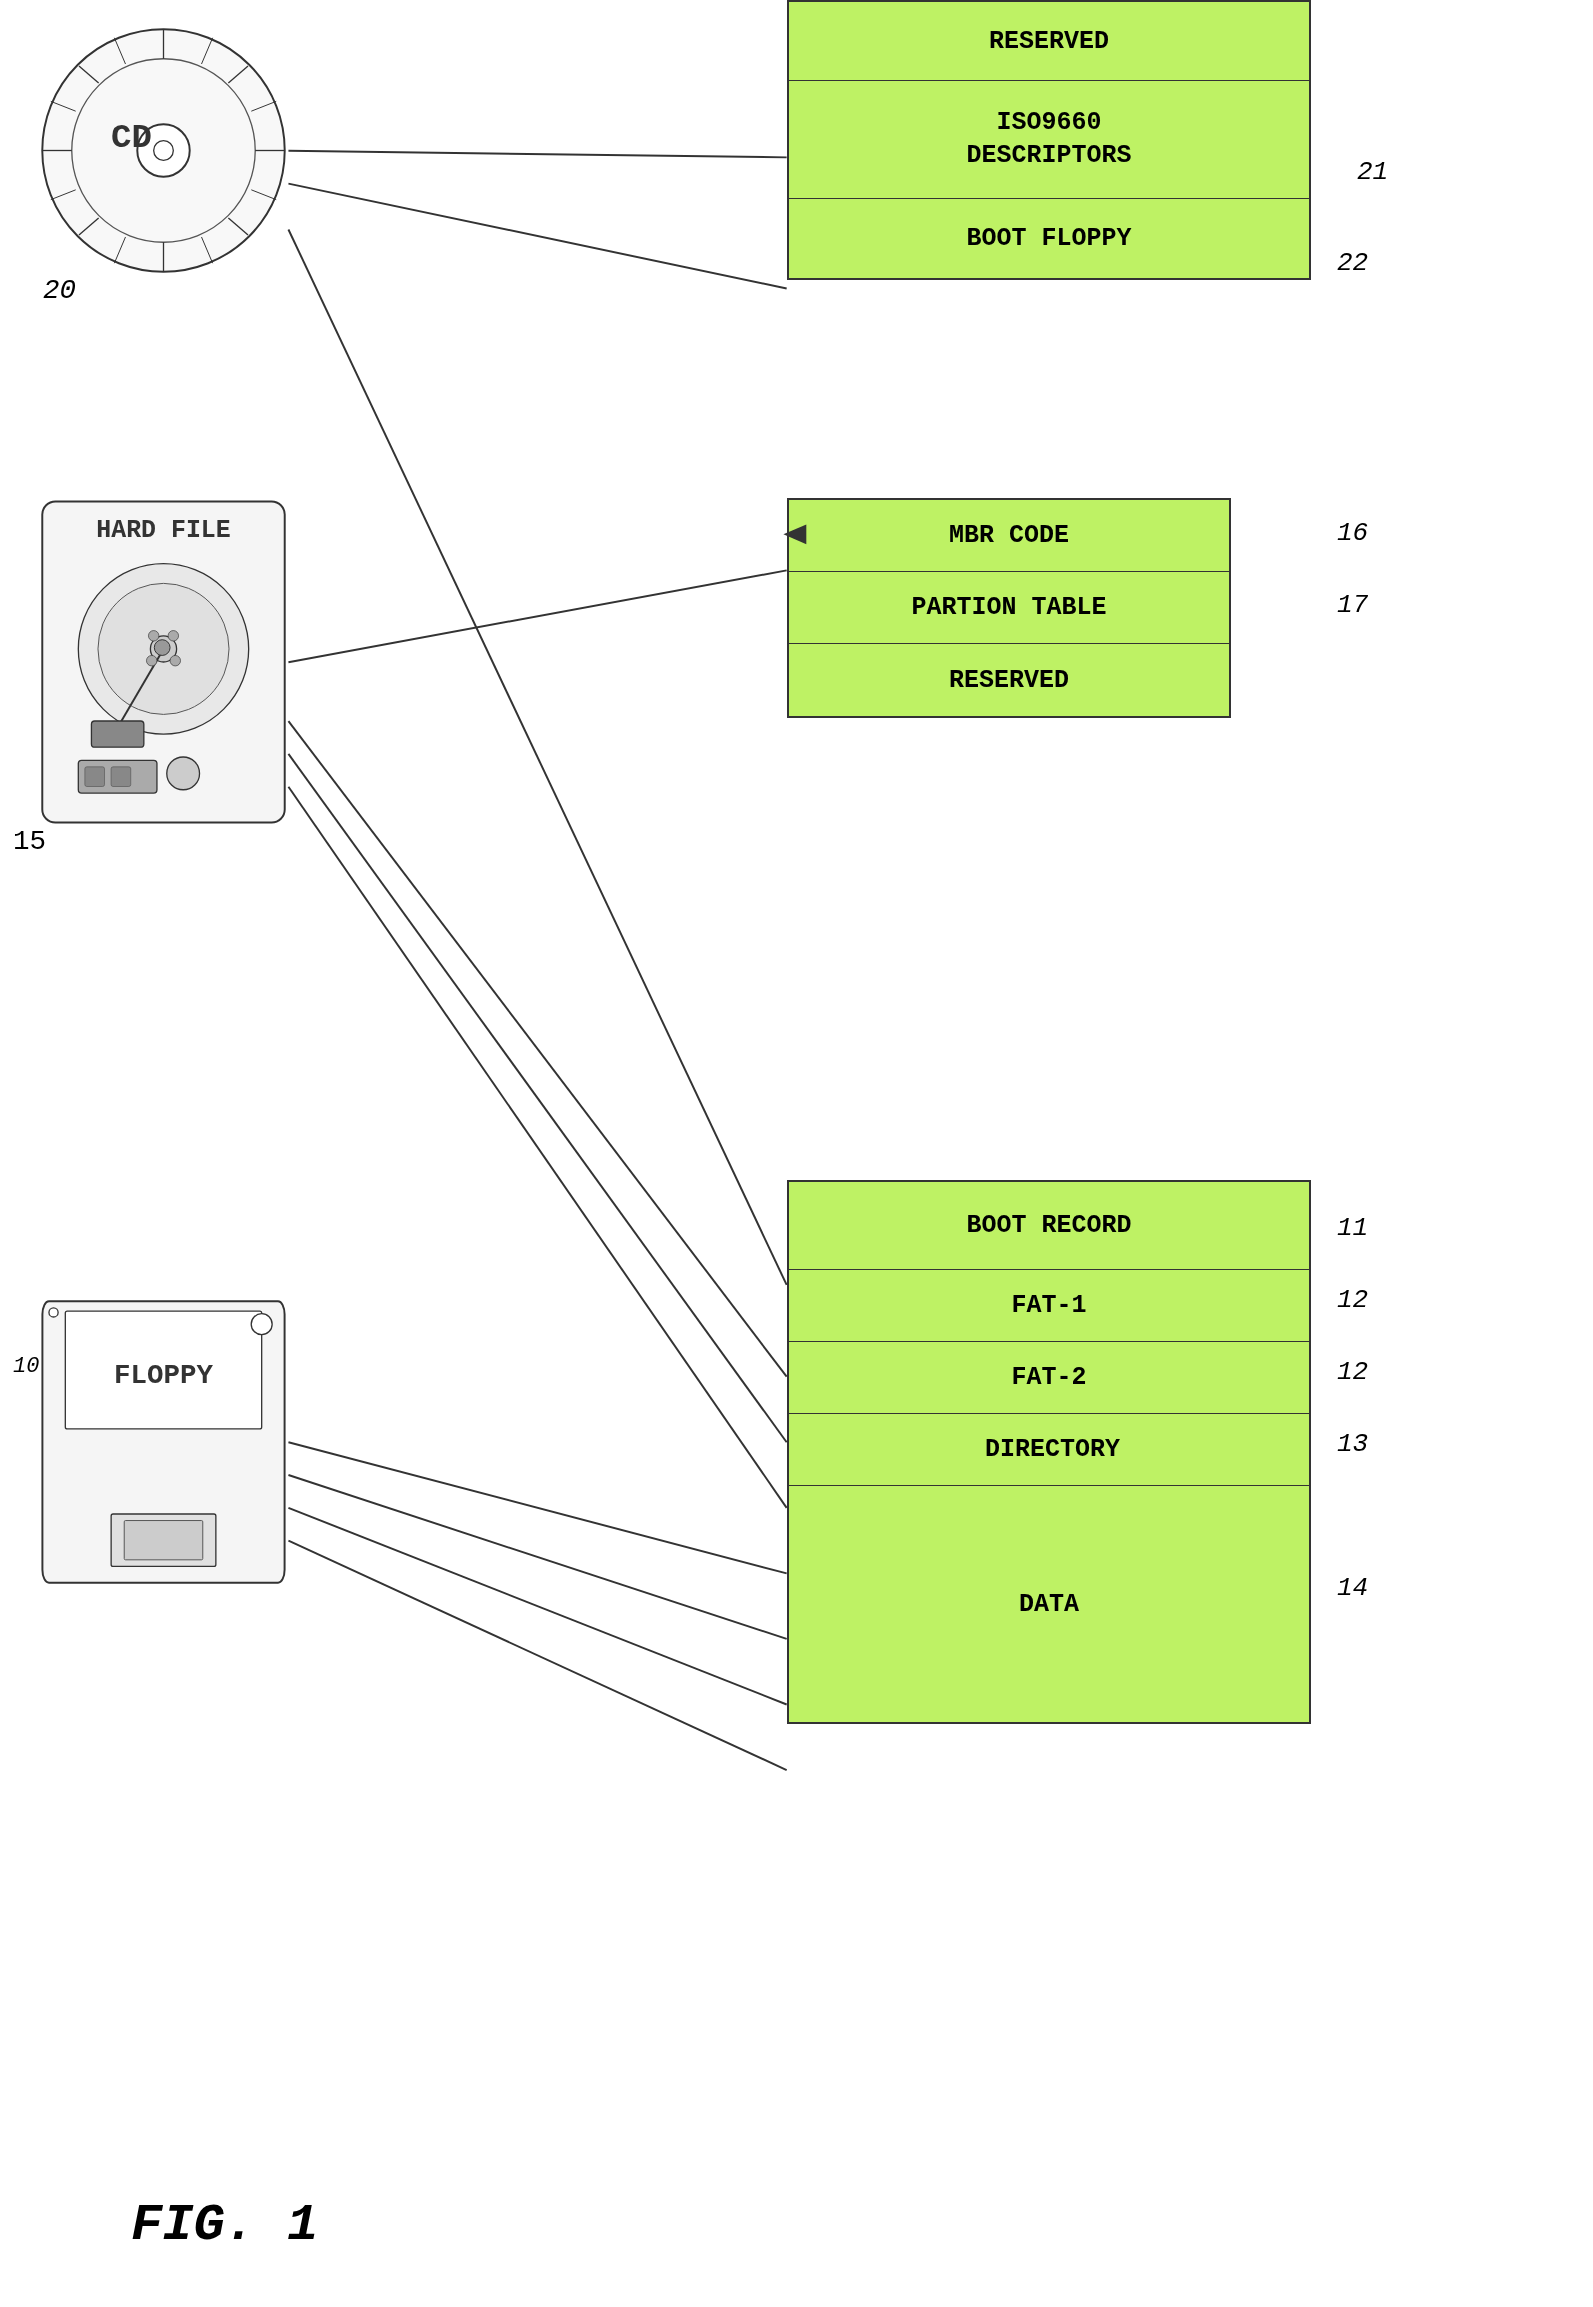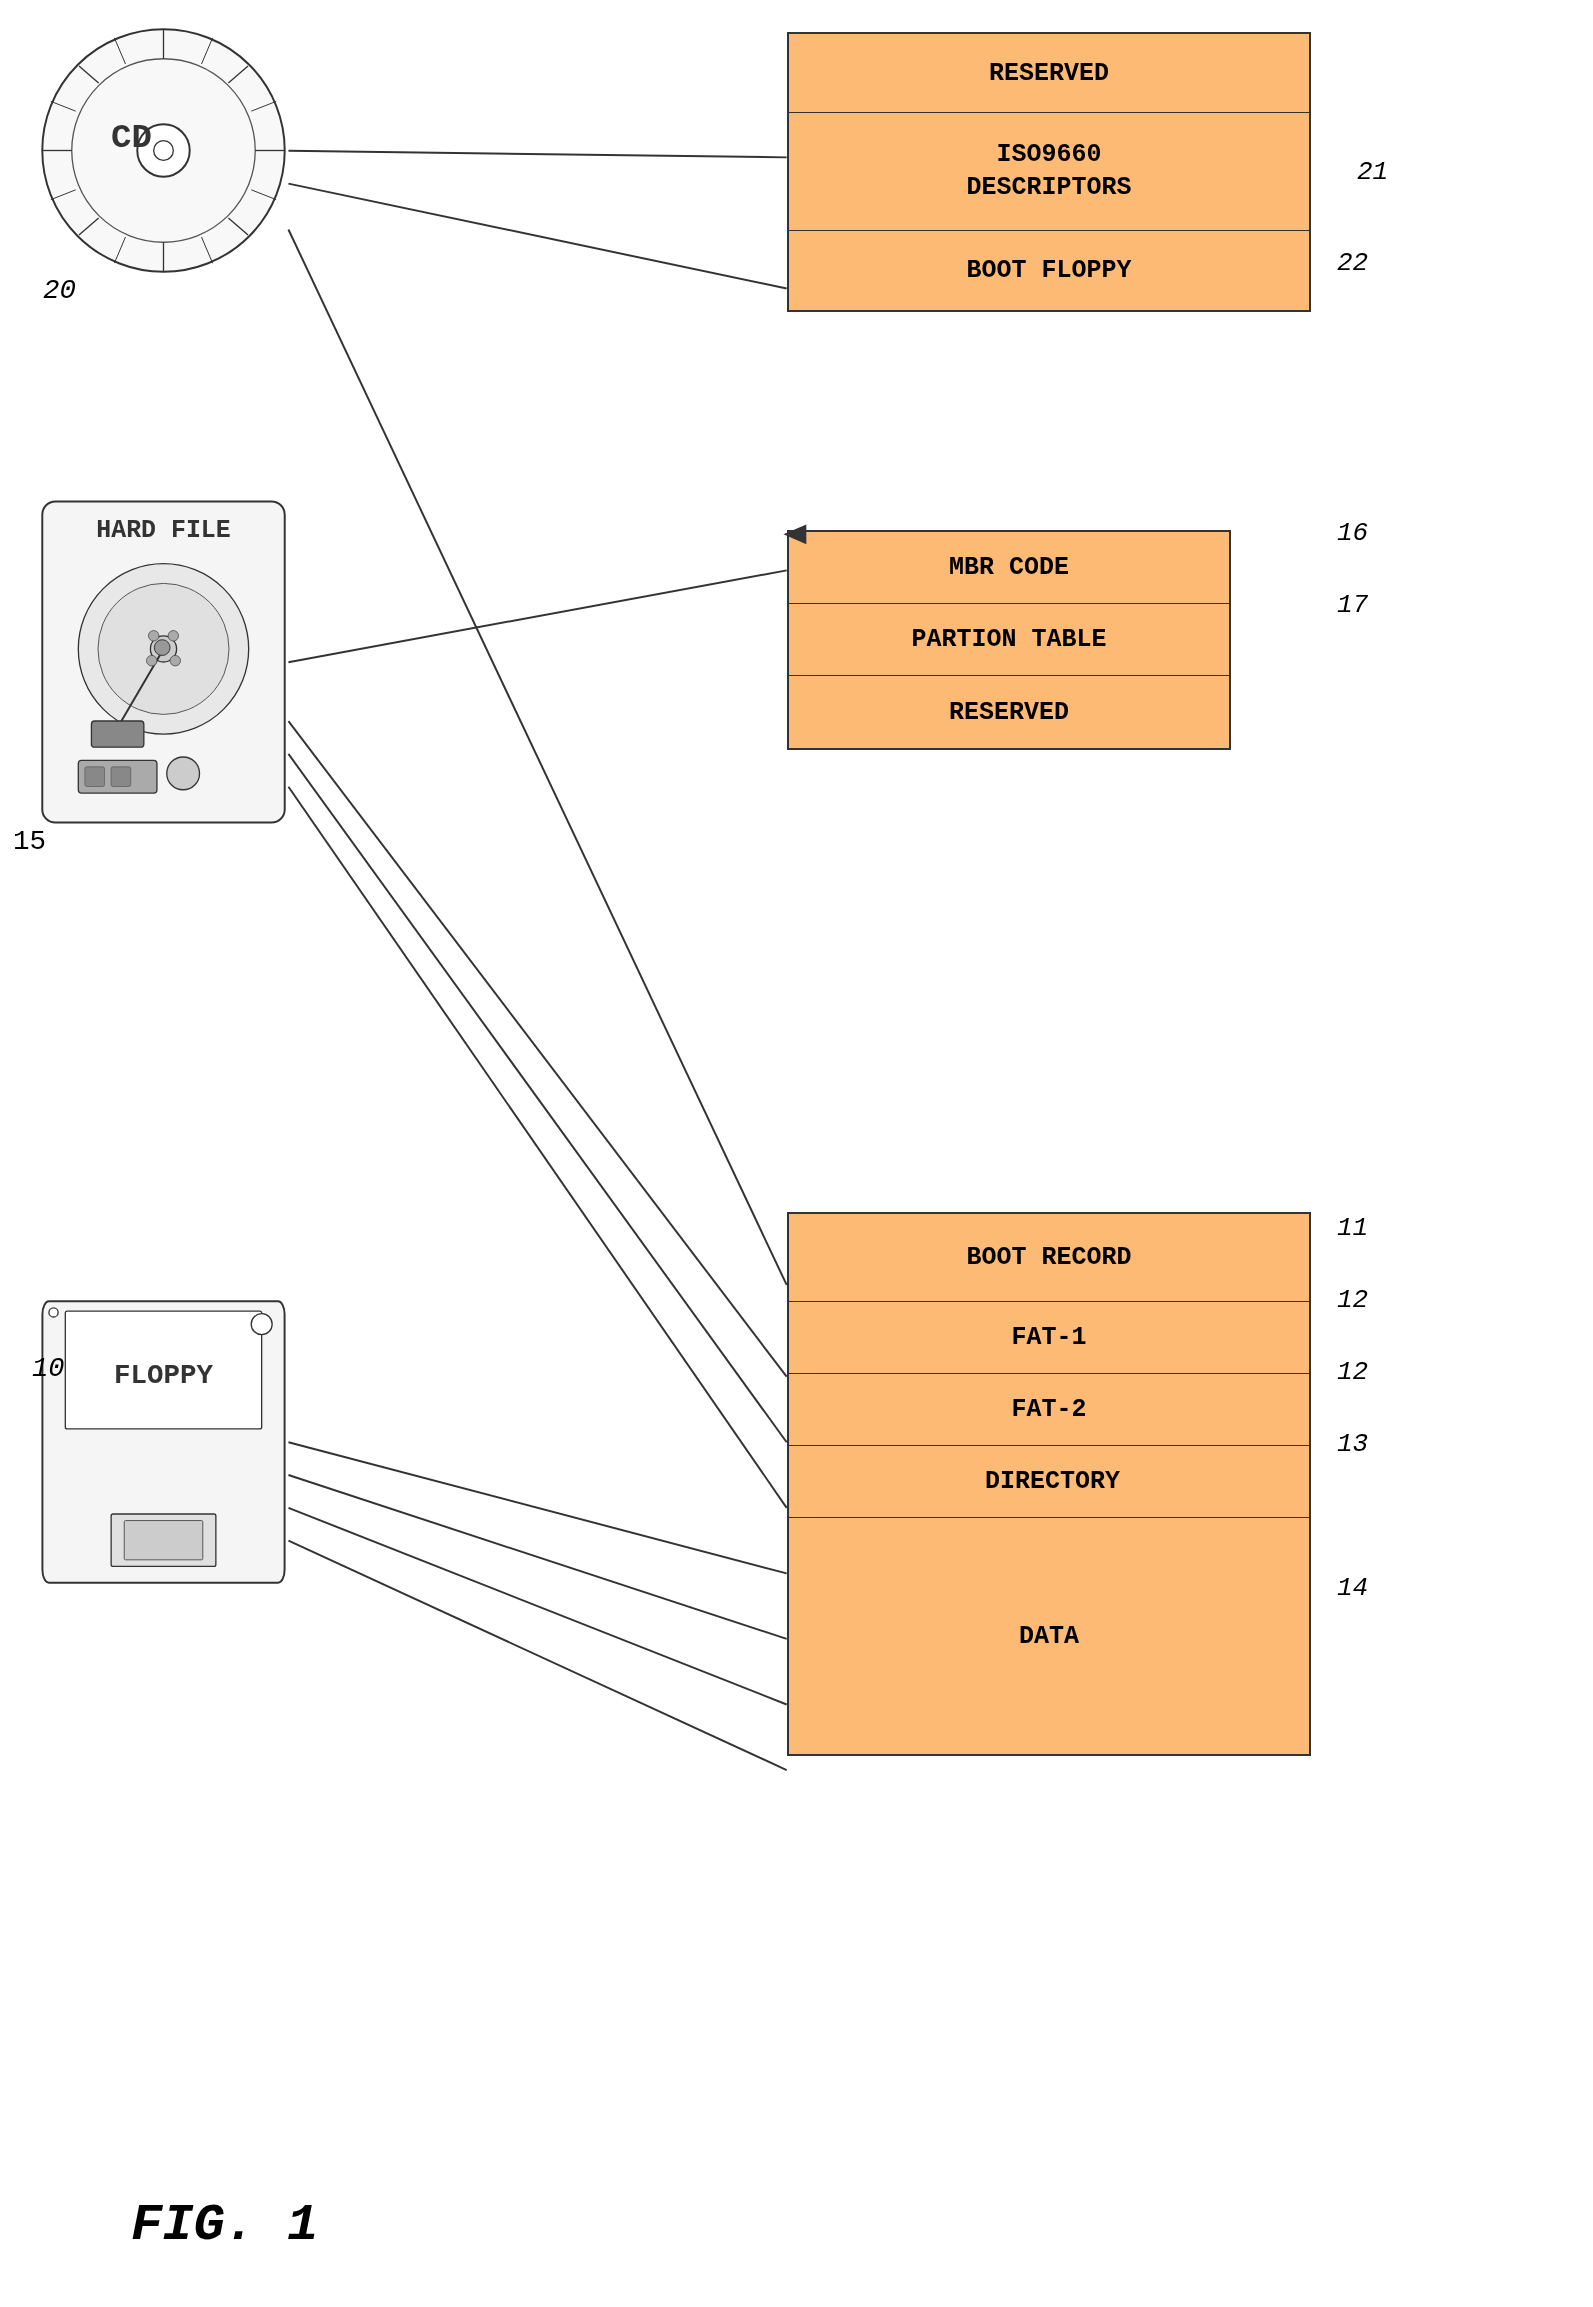--- a/index.html
+++ b/index.html
@@ -9,22 +9,21 @@
       background: #ffffff;
       font-family: 'Courier New', Courier, monospace;
       position: relative;
       overflow: hidden;
     }
 
     
     .table-box {
       position: absolute;
       border: 2px solid #333;
-      background: #fdba74;
-      margin-top: 32px;
+      background: #bef264;
     }
     .table-row {
       border-bottom: 1.3px solid #333;
       display: flex;
       align-items: center;
       justify-content: center;
       font-size: 25px;
       font-family: 'Courier New', Courier, monospace;
       font-weight: bold;
       text-align: center;
@@ -174,21 +173,21 @@
   <text x="190" y="130" text-anchor="middle" font-size="42" font-weight="bold" font-family="Courier New, Courier, monospace" fill="#333">FLOPPY</text>
 
   <rect x="110" y="330" width="160" height="80" rx="3" fill="#e0e0e0" stroke="#333" stroke-width="2"></rect>
   <rect x="130" y="340" width="120" height="60" rx="2" fill="#ccc" stroke="#555" stroke-width="1.5"></rect>
 
   <circle cx="340" cy="40" r="16" fill="#fff" stroke="#333" stroke-width="2"></circle>
 
   <circle cx="22" cy="22" r="7" fill="#fff" stroke="#333" stroke-width="2"></circle>
 </svg>
 
-<div style="position:absolute;top:1354px;left:13px;font-size:27px;font-style:italic;font-family:'Courier New',Courier,monospace;margin-left:19px;">10</div>
+<div style="position:absolute;top:1354px;left:13px;font-size:22px;font-style:italic;font-family:'Courier New',Courier,monospace;">10</div>
 
 <div class="table-box cd-table">
   <div class="table-row" style="height:79px;">RESERVED</div>
   <div class="table-row" style="height:118px;line-height:1.3;">
     <span>ISO9660<br>DESCRIPTORS</span>
   </div>
   <div class="table-row" style="height:79px;">BOOT FLOPPY</div>
 </div>
 
 <div class="table-ref" style="top:157px;left:1337px;margin-left:20px;">21</div>

